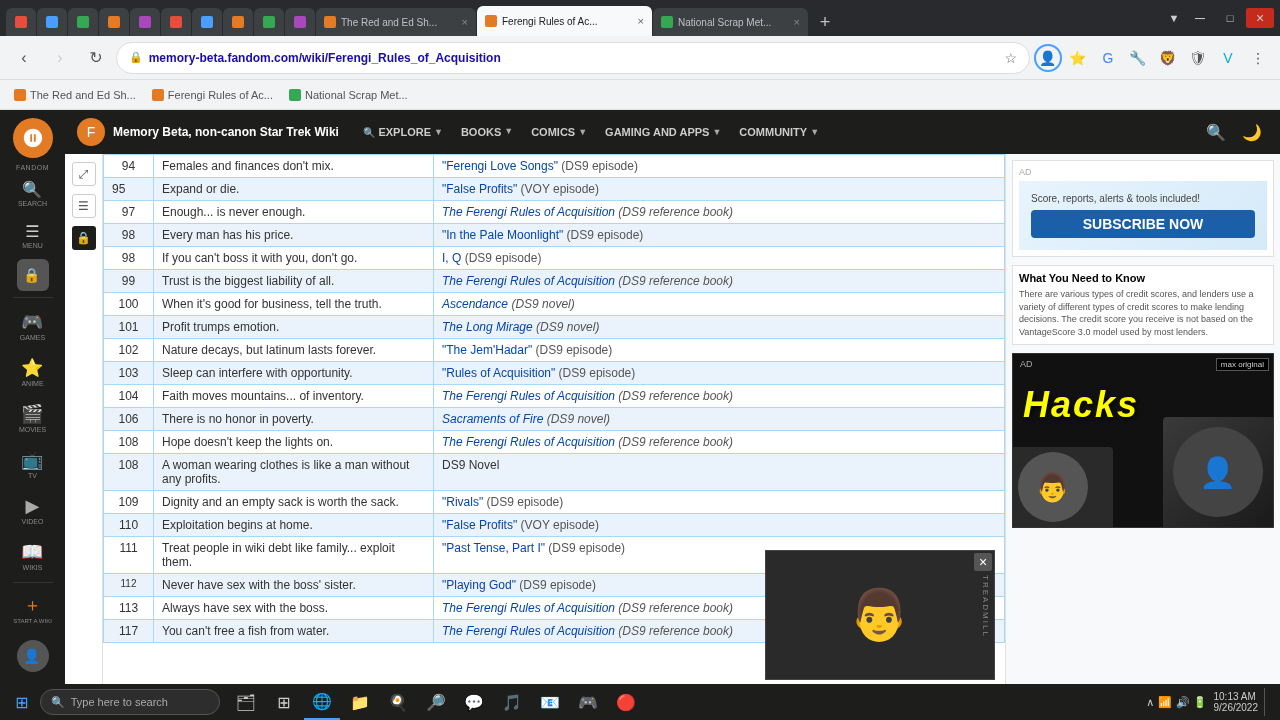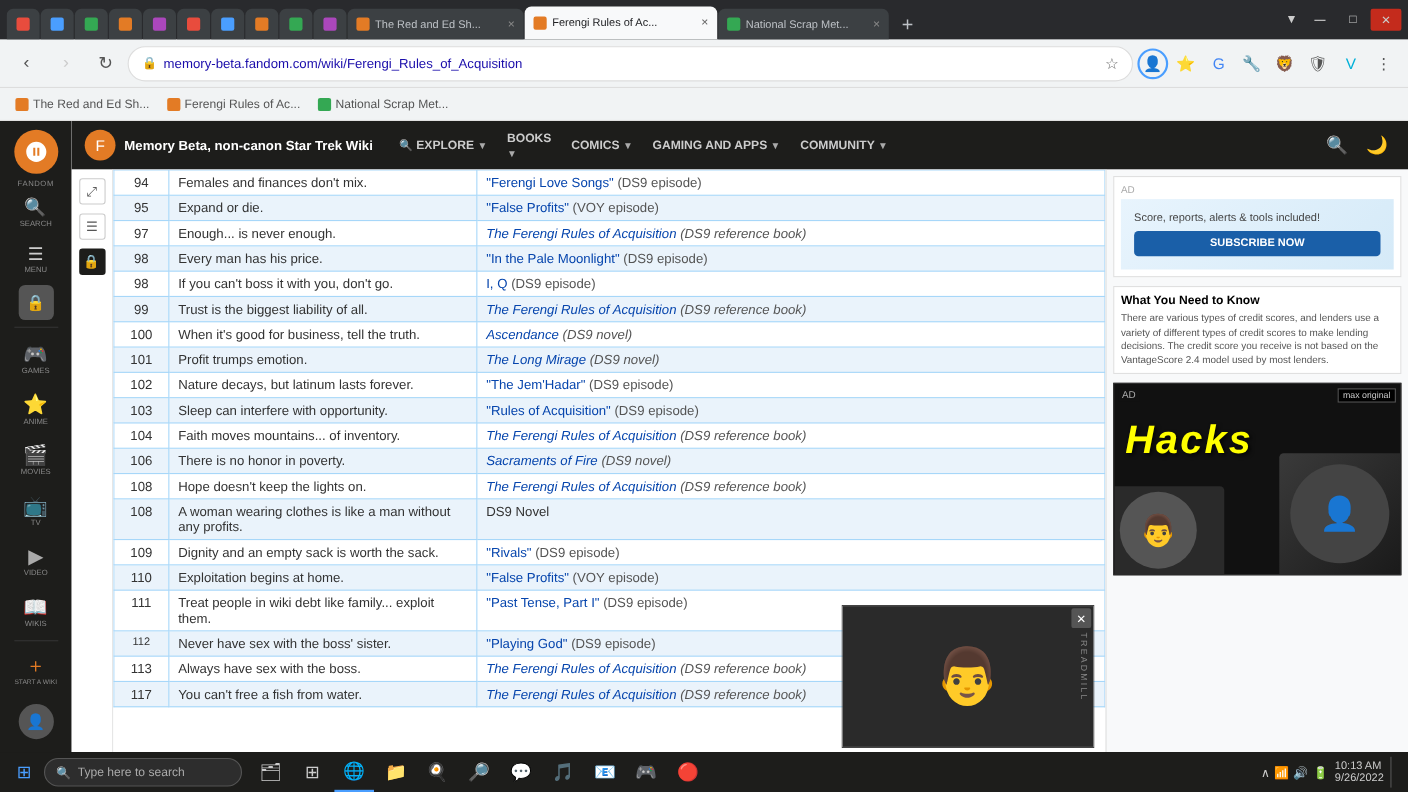--- a/index.html
+++ b/index.html
@@ -93,21 +93,21 @@
     <div style="width:28px;height:20px;display:flex;align-items:center;justify-content:center;color:#ccc;font-size:14px;cursor:pointer;background:#c42b1c;border-radius:2px;">×</div>
   </div>
 </div>
 
 <div style="height:44px; background:#f1f3f4; display:flex; align-items:center; padding:0 8px; gap:4px; border-bottom:1px solid #ddd;">
   <div class="nav-btn">‹</div>
   <div class="nav-btn disabled">›</div>
   <div class="nav-btn">↻</div>
   <div style="flex:1;height:32px;background:white;border:1px solid #ddd;border-radius:16px;display:flex;align-items:center;padding:0 12px;font-size:12px;color:#333;gap:6px;">
     <span style="color:#666;font-size:11px;">🔒</span>
-    <span style="color:#1a0dab;flex:1;">memory-beta.fandom.com/wiki/Ferengi_Rules_of_Acquisition</span>
+    <span style="color:#1a0dab;flex:1;font-weight:bold;">memory-beta.fandom.com/wiki/Ferengi_Rules_of_Acquisition</span>
     <span style="color:#666;font-size:14px;cursor:pointer;">☆</span>
   </div>
   <div style="display:flex; gap:2px; align-items:center;">
     <div style="width:28px;height:28px;display:flex;align-items:center;justify-content:center;border-radius:50%;border:2px solid #4a9eff;color:#4a9eff;font-size:14px;cursor:pointer;">👤</div>
     <div class="toolbar-icon">⭐</div>
     <div class="toolbar-icon" style="color:#4285f4;">G</div>
     <div class="toolbar-icon">🔧</div>
     <div class="toolbar-icon" style="color:#e37b25;">🦁</div>
     <div class="toolbar-icon">🛡</div>
     <div class="toolbar-icon" style="color:#00b0d8;">V</div>
@@ -203,21 +203,21 @@
         <div style="width:28px;height:28px;background:#e37b25;border-radius:50%;display:flex;align-items:center;justify-content:center;font-size:14px;color:white;">F</div>
         <span style="color:white;font-size:12px;font-weight:bold;white-space:nowrap;">Memory Beta, non-canon Star Trek Wiki</span>
       </div>
 
       <div style="display:flex;align-items:center;gap:2px;margin-left:8px;">
         <div style="display:flex;align-items:center;gap:3px;padding:6px 8px;color:#ccc;font-size:11px;cursor:pointer;border-radius:4px;font-weight:bold;">
           <span style="font-size:10px;">🔍</span>
           <span>EXPLORE</span>
           <span style="font-size:9px;color:#aaa;">▼</span>
         </div>
-        <div style="display:flex;gap:3px;padding:6px 8px;color:#ccc;font-size:11px;cursor:pointer;border-radius:4px;font-weight:bold;flex-direction:column;">
+        <div style="display:flex;gap:3px;padding:6px 8px;color:#ccc;font-size:11px;cursor:pointer;border-radius:4px;font-weight:bold;">
           <span>BOOKS</span>
           <span style="font-size:9px;color:#aaa;">▼</span>
         </div>
         <div style="display:flex;align-items:center;gap:3px;padding:6px 8px;color:#ccc;font-size:11px;cursor:pointer;border-radius:4px;font-weight:bold;">
           <span>COMICS</span>
           <span style="font-size:9px;color:#aaa;">▼</span>
         </div>
         <div style="display:flex;align-items:center;gap:3px;padding:6px 8px;color:#ccc;font-size:11px;cursor:pointer;border-radius:4px;font-weight:bold;">
           <span>GAMING AND APPS</span>
           <span style="font-size:9px;color:#aaa;">▼</span>
@@ -244,21 +244,21 @@
 
       <div style="flex:1;overflow-y:auto;background:white;padding:0;">
         <table class="wiki-table">
           <tbody id="table-body">
           <tr>
                 <td style="text-align: center; font-size: 12px; color: rgb(51, 51, 51);">94</td>
                 <td style="font-size: 12px; color: rgb(51, 51, 51);">Females and finances don't mix.</td>
                 <td style="font-size: 12px;"><span><a href="#" class="wiki-link">"Ferengi Love Songs"</a><span style="color: rgb(85, 85, 85);"> (DS9 episode)</span></span></td>
               </tr>
               <tr>
-                <td style="text-align: center; font-size: 12px; color: rgb(51, 51, 51);">95</td>
+                <td style="text-align: left; font-size: 12px; color: rgb(51, 51, 51);">95</td>
                 <td style="font-size: 12px; color: rgb(51, 51, 51);">Expand or die.</td>
                 <td style="font-size: 12px;"><span><a href="#" class="wiki-link">"False Profits"</a><span style="color: rgb(85, 85, 85);"> (VOY episode)</span></span></td>
               </tr>
               <tr>
                 <td style="text-align: center; font-size: 12px; color: rgb(51, 51, 51);">97</td>
                 <td style="font-size: 12px; color: rgb(51, 51, 51);">Enough... is never enough.</td>
                 <td style="font-size: 12px;"><span style="font-style: italic;"><a href="#" class="wiki-link italic">The Ferengi Rules of Acquisition</a><span style="color: rgb(85, 85, 85);"> (DS9 reference book)</span></span></td>
               </tr>
               <tr>
                 <td style="text-align: center; font-size: 12px; color: rgb(51, 51, 51);">98</td>
@@ -348,27 +348,27 @@
             </tbody>
         </table>
       </div>
 
       <div style="width:275px;flex-shrink:0;background:#f8f9fa;border-left:1px solid #e0e0e0;overflow-y:auto;padding:6px;">
 
         <div style="background:white;border:1px solid #e0e0e0;margin-bottom:8px;padding:6px;font-size:10px;">
           <div style="font-size:9px;color:#aaa;margin-bottom:4px;">AD</div>
           <div style="background:linear-gradient(135deg,#e8f4fd 0%,#d5eaf8 100%);padding:12px;display:flex;flex-direction:column;gap:6px;">
             <div style="font-size:10px;color:#444;">Score, reports, alerts &amp; tools included!</div>
-            <div style="background:#1a5fa8;color:white;padding:6px 22px;border-radius:4px;font-size:10px;font-weight:bold;cursor:pointer;text-align:center;">SUBSCRIBE NOW</div>
+            <div style="background:#1a5fa8;color:white;padding:6px 22px;border-radius:4px;font-size:14px;font-weight:bold;cursor:pointer;text-align:center;">SUBSCRIBE NOW</div>
           </div>
         </div>
 
         <div style="background:white;border:1px solid #e0e0e0;margin-bottom:8px;padding:6px;font-size:10px;">
           <div style="font-weight:bold;margin-bottom:4px;font-size:11px;">What You Need to Know</div>
-          <div style="font-size:9px;color:#555;line-height:1.4;">There are various types of credit scores, and lenders use a variety of different types of credit scores to make lending decisions. The credit score you receive is not based on the VantageScore 2.4 model used by most lenders.</div>
+          <div style="font-size:9px;color:#555;line-height:1.4;">There are various types of credit scores, and lenders use a variety of different types of credit scores to make lending decisions. The credit score you receive is not based on the VantageScore 3.0 model used by most lenders.</div>
         </div>
 
         <div style="background:#111;border:1px solid #333;margin-bottom:8px;padding:0;font-size:10px;position:relative;height:175px;overflow:hidden;">
           <div style="font-size:9px;color:#aaa;position:absolute;top:4px;left:4px;background:#111;padding:1px 3px;">AD</div>
           <div style="position:absolute;top:4px;right:4px;border:1px solid #555;padding:1px 4px;font-size:8px;color:#ccc;background:#000;">max original</div>
           <div style="position:absolute;top:30px;left:10px;font-size:36px;font-weight:bold;font-style:italic;color:yellow;text-shadow:2px 2px 4px rgba(0,0,0,0.8);letter-spacing:2px;">Hacks</div>
           <div style="position:absolute;bottom:0;right:0;width:110px;height:110px;background:linear-gradient(135deg,#3a3a3a,#1a1a1a);display:flex;align-items:center;justify-content:center;border-radius:4px 0 0 0;">
             <div style="width:90px;height:90px;background:#444;border-radius:50%;display:flex;align-items:center;justify-content:center;font-size:30px;">👤</div>
           </div>
 

